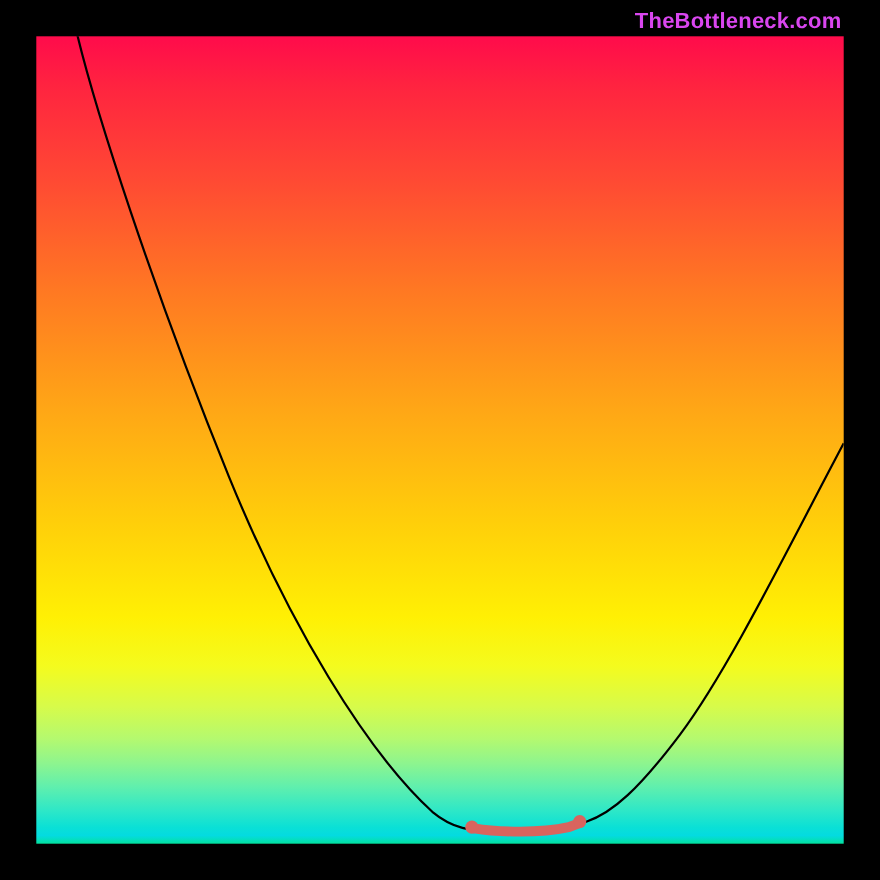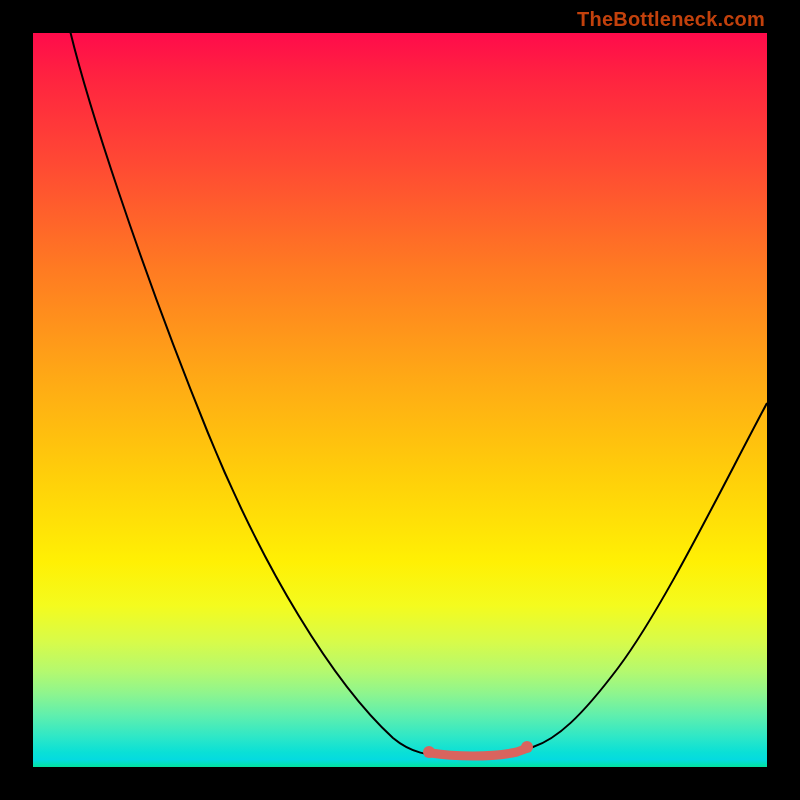--- a/index.html
+++ b/index.html
@@ -49,21 +49,21 @@
     position: absolute;
     left: 0;
     top: 0;
     width: 734px;
     height: 734px;
   }
   .watermark {
     position: absolute;
     right: 35px;
     top: 8px;
-    color: #c2410c;
+    color: #d946ef;
     font-size: 20px;
     font-weight: 600;
     letter-spacing: 0.2px;
     user-select: none;
     text-align: center;
   }
 </style>
 </head>
 <body>
 

